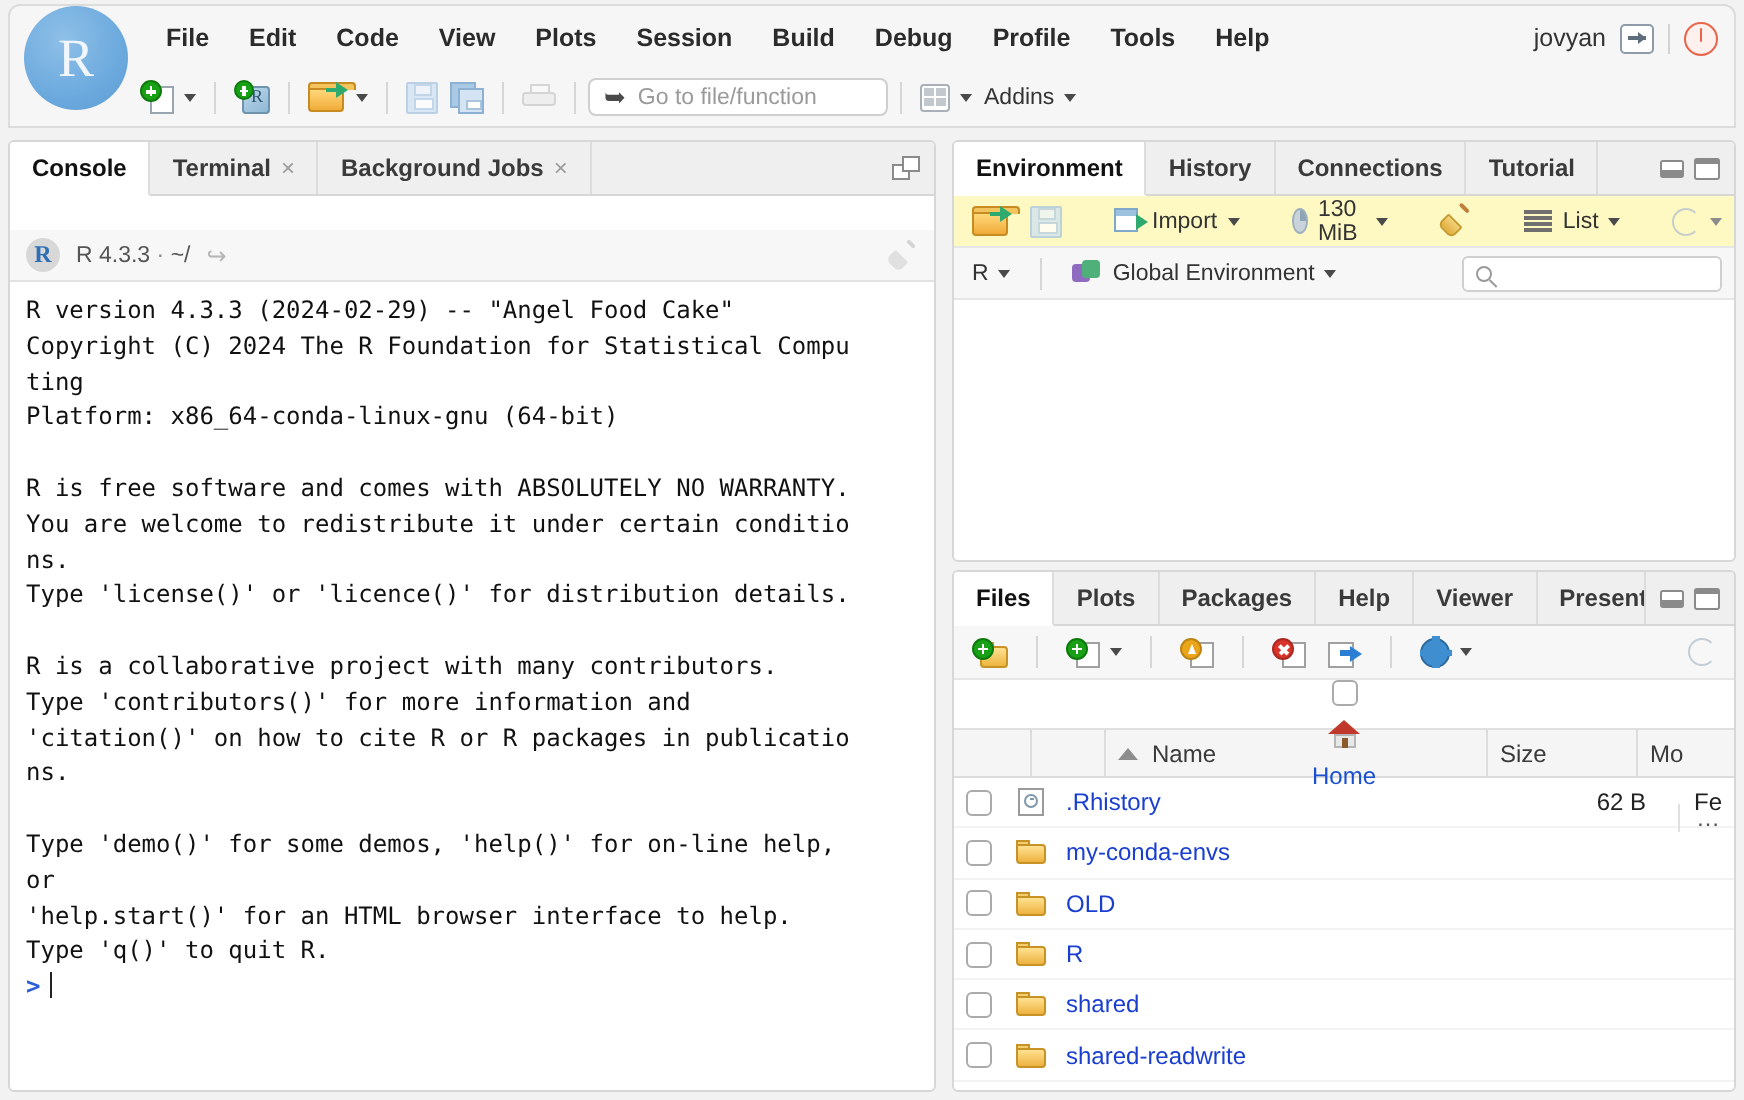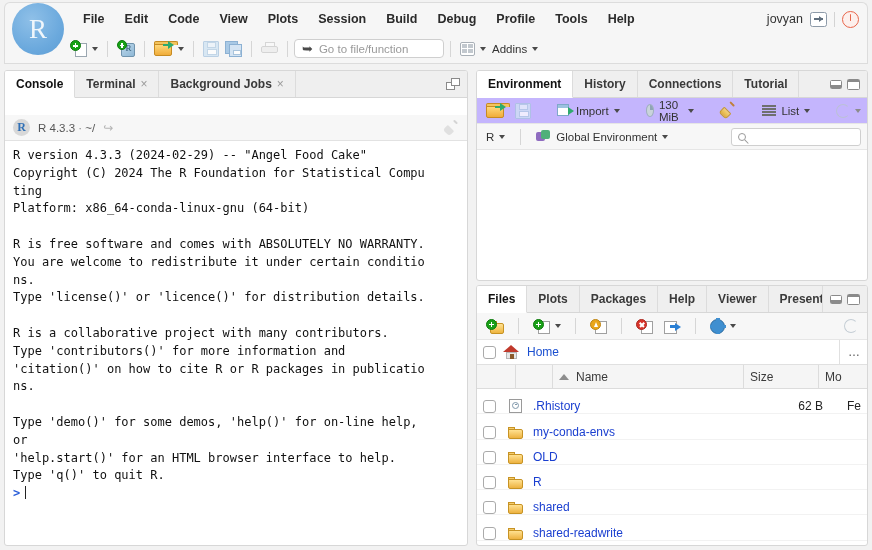--- a/index.html
+++ b/index.html
@@ -293,21 +293,21 @@
   }
   .console-body .prompt { color: #2b5fd9; font-weight: bold; }
   .caret-blink {
     display: inline-block; width: 1px; height: 13px; background: #222;
     vertical-align: -2px; margin-left: 5px;
   }
 
   
   #env-panel { left: 476px; top: 70px; width: 392px; height: 211px; }
   .env-toolbar {
-    height: 25px; background: #c4b5fd; border-bottom: 1px solid #e6e6e6;
+    height: 25px; background: #fef9c3; border-bottom: 1px solid #e6e6e6;
     display: flex; align-items: center; padding: 0 6px; gap: 4px;
   }
   .env-toolbar2 {
     height: 25px; background: #f7f7f7; border-bottom: 1px solid #e6e6e6;
     display: flex; align-items: center; padding: 0 6px; gap: 6px;
   }
   .tb-label { font-size: 11.5px; color: #333; }
   .icon-import {
     width: 15px; height: 13px; position: relative;
   }
@@ -459,21 +459,21 @@
     background: #3f8fd0;
   }
   .icon-gear::after {
     content: ""; position: absolute; top: -1.5px; left: 5.2px; bottom: -1.5px; width: 3.4px;
     background: #3f8fd0;
   }
   .refresh-right { margin-left: auto; }
 
   .files-path {
     height: 24px; background: #fff; border-bottom: 1px solid #e0e0e0;
-    display: flex; align-items: center; padding: 0 6px; gap: 7px;
+    display: flex; align-items: center; padding: 0 6px; gap: 7px; flex-direction: column;
   }
   .fcheck {
     width: 13px; height: 13px; border: 1.3px solid #aaa; border-radius: 3px;
     background: #fff; box-sizing: border-box; flex: none;
   }
   .icon-home { width: 17px; height: 14px; position: relative; flex: none; }
   .icon-home .roof {
     position: absolute; left: 0; top: 0;
     border-left: 8.5px solid transparent; border-right: 8.5px solid transparent;
     border-bottom: 7px solid #c0392b;
@@ -501,21 +501,21 @@
   .ch.c-icon { width: 24px; }
   .ch.c-name { flex: 1; gap: 7px; }
   .ch.c-size { width: 62px; }
   .ch.c-mod { width: 36px; border-right: none; }
   .sort-tri {
     width: 0; height: 0; border-left: 5px solid transparent; border-right: 5px solid transparent;
     border-bottom: 6px solid #8d8d8d;
   }
 
   .frow {
-    display: flex; align-items: flex-end; height: 24.3px; font-size: 12px;
+    display: flex; align-items: center; height: 24.3px; font-size: 12px;
     border-bottom: 1px solid #f2f2f2;
   }
   .frow .c-check { width: 26px; display: flex; align-items: center; padding-left: 6px; box-sizing: border-box; }
   .frow .c-icon { width: 24px; display: flex; align-items: center; justify-content: center; }
   .frow .c-name { flex: 1; color: #1a3fd0; padding-left: 6px; }
   .frow .c-size { width: 62px; text-align: right; padding-right: 8px; color: #222; box-sizing: border-box; }
   .frow .c-mod { width: 36px; text-align: right; padding-right: 6px; color: #222; box-sizing: border-box; }
   .icon-folder {
     width: 15px; height: 12px; position: relative;
   }

